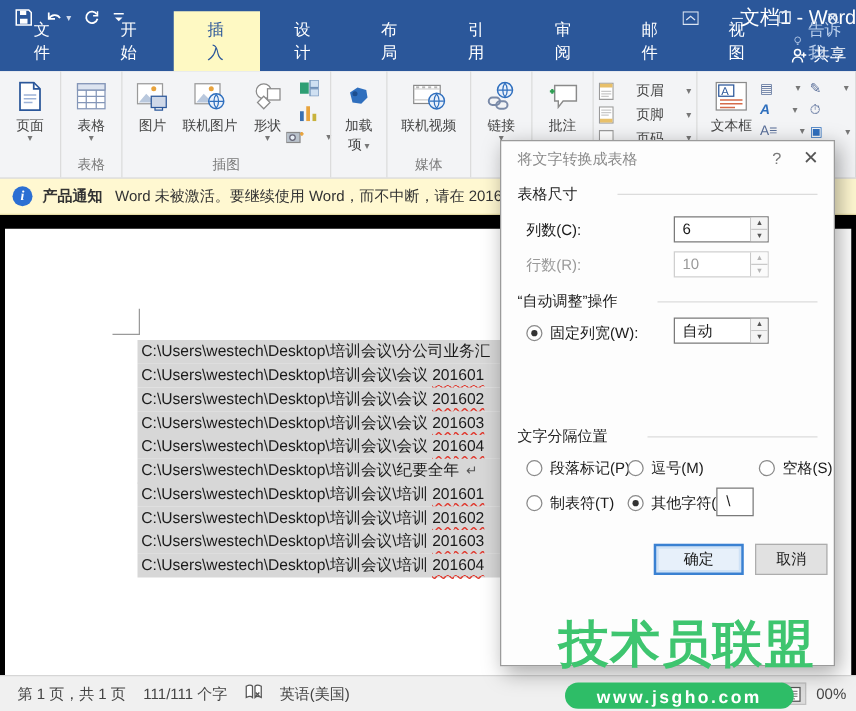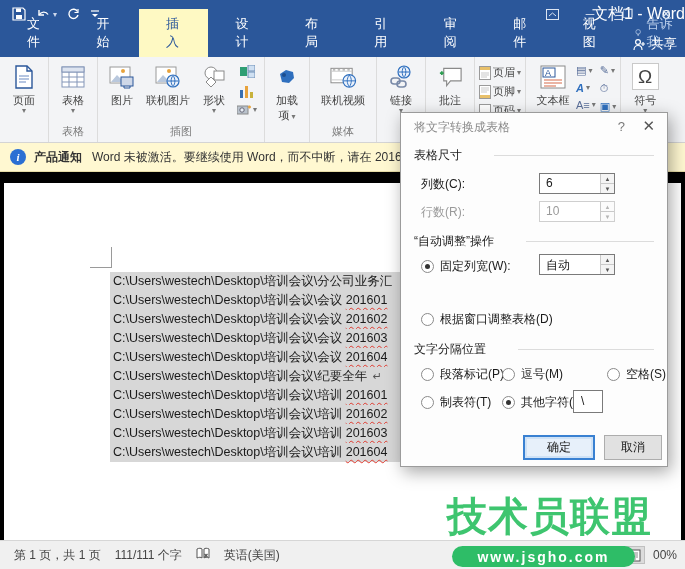--- a/index.html
+++ b/index.html
@@ -30,21 +30,21 @@
   .ribbon { position:absolute; left:0; top:57px; width:685px; height:86px; background:#f3f4f6;
     border-bottom:1px solid #d4d4d4; display:flex; }
   .rgroup { position:relative; display:flex; align-items:flex-start; padding:4px 4px 22px 4px; }
   .rgroup + .rgroup { border-left:1px solid #dcdcdc; }
   .glabel { position:absolute; bottom:3px; left:0; right:0; text-align:center; font-size:11px; color:#7a7a7a; }
   .rbtn { display:flex; flex-direction:column; align-items:center; width:40px; padding-top:2px; color:#444; }
   .rbtn .rlabel { font-size:11px; margin-top:3px; white-space:nowrap; color:#444; }
   .rcaret { font-size:8px; color:#777; line-height:6px; }
   .icon26 { width:27px; height:27px; display:flex; align-items:center; justify-content:center; }
   .stackcol { display:flex; flex-direction:column; gap:2px; padding-top:3px; width:26px; align-items:center; }
-  .minirow { display:flex; align-items:center; gap:2px; font-size:11px; color:#444; white-space:nowrap; }
+  .minirow { display:flex; align-items:center; gap:18px; font-size:11px; color:#444; white-space:nowrap; }
   .hf-col { display:flex; flex-direction:column; gap:4px; padding-top:4px; }
   .mini-grid { display:flex; gap:4px; padding-top:3px; }
   .mini-grid .col { display:flex; flex-direction:column; gap:5px; }
   .mglyph { font-size:11px; color:#5a6f9a; }
 
   
   .notify { position:absolute; left:0; top:143px; width:685px; height:29px; background:#fff8d1;
     border-bottom:1px solid #e6dca6; display:flex; align-items:center; font-size:12px; color:#333; }
   .ninfo { width:16px; height:16px; border-radius:50%; background:#2b6fd3; color:#fff; font-size:11px; font-weight:bold;
     display:flex; align-items:center; justify-content:center; margin:0 8px 0 10px; font-family:"Liberation Serif",serif; font-style:italic; }
@@ -65,21 +65,21 @@
   
   .statusbar { position:absolute; left:0; top:540px; width:685px; height:29px; background:#f0f0f0;
     border-top:1px solid #d6d6d6; display:flex; align-items:center; font-size:12px; color:#444; }
   .sitem { margin-left:14px; white-space:nowrap; }
   .sright { position:absolute; right:8px; display:flex; align-items:center; gap:8px; }
   .viewbtn { width:20px; height:18px; display:flex; align-items:center; justify-content:center; color:#666; }
   .viewbtn.pressed { background:#dcdcdc; border:1px solid #c0c0c0; }
   .zoomtext { color:#444; }
 
   
-  .dialog { position:absolute; left:400px; top:112px; width:268px; height:355px; background:#fdfdfd;
+  .dialog { position:absolute; left:400px; top:112px; width:268px; height:421px; background:#fdfdfd;
     border:1px solid #9b9b9b; box-shadow:3px 5px 16px rgba(0,0,0,.35); z-index:40; font-size:12px; color:#1a1a1a; }
   .dlg-title { position:absolute; left:0; top:0; right:0; height:28px; display:flex; align-items:center; }
   .dlg-title .dtext { margin-left:13px; color:#8a8a8a; }
   .dlg-help { position:absolute; right:42px; top:6px; color:#7a7a7a; font-size:13px; }
   .dlg-close { position:absolute; right:12px; top:4px; color:#555; font-size:15px; }
   .dsection { position:absolute; left:13px; right:13px; display:flex; align-items:center; color:#222;gap:24px; }
   .dsection .rule { flex:1; height:1px; background:#dcdcdc; margin-left:8px; }
   .drow { position:absolute; left:20px; display:flex; align-items:center; }
   .dlabel-dis { color:#9a9a9a; }
   .spinbox { position:absolute; display:flex; width:76px; height:21px; border:1px solid #7a7a7a; background:#fff; }
@@ -511,24 +511,20 @@
       <span>固定列宽(W):</span>
     </div>
     <div class="spinbox" style="left:138px; top:141px">
       <span class="spinval">自动</span>
       <span class="spinner">
           <span>▲</span>
           <span>▼</span>
         </span>
     </div>
 
-    <div class="drow" style="top:198px">
-      <span class="radio"></span>
-      <span>根据窗口调整表格(D)</span>
-    </div>
 
     <div class="dsection" style="top:228px">
       <span>文字分隔位置</span>
         <span class="rule"></span>
     </div>
 
     <div class="drow" style="top:253px">
       <span class="radio"></span>
       <span>段落标记(P)</span>
     </div>

